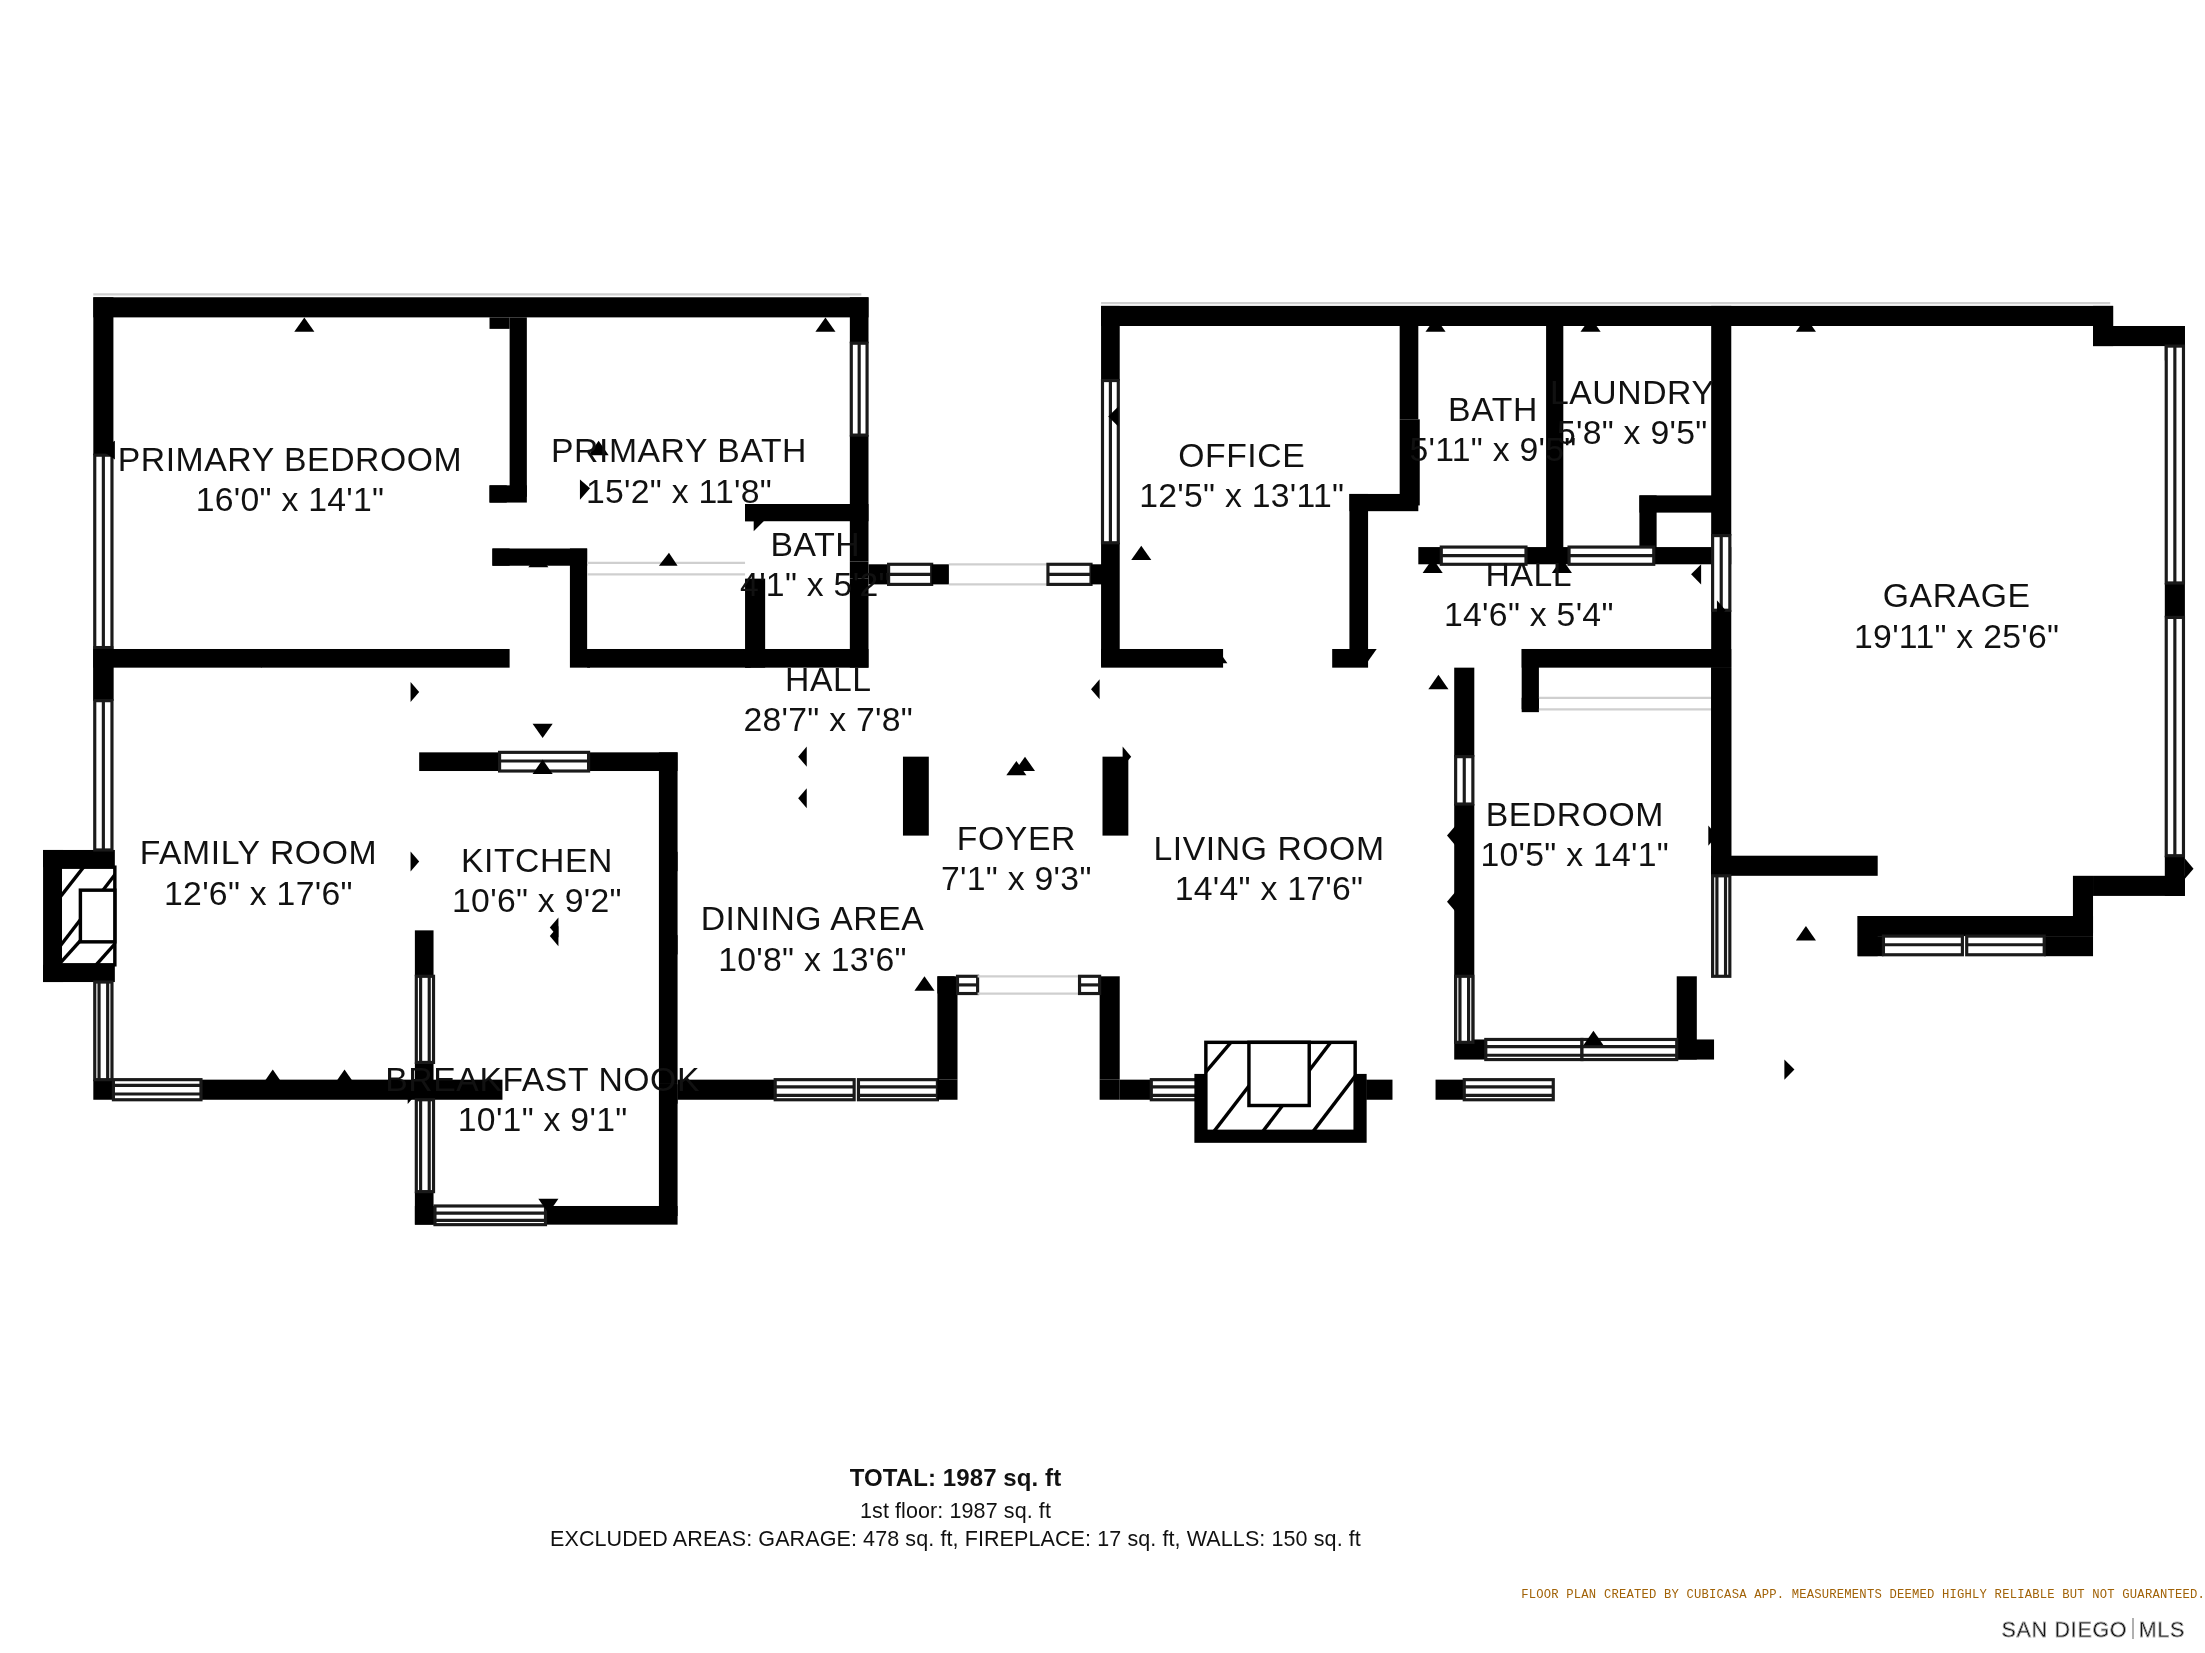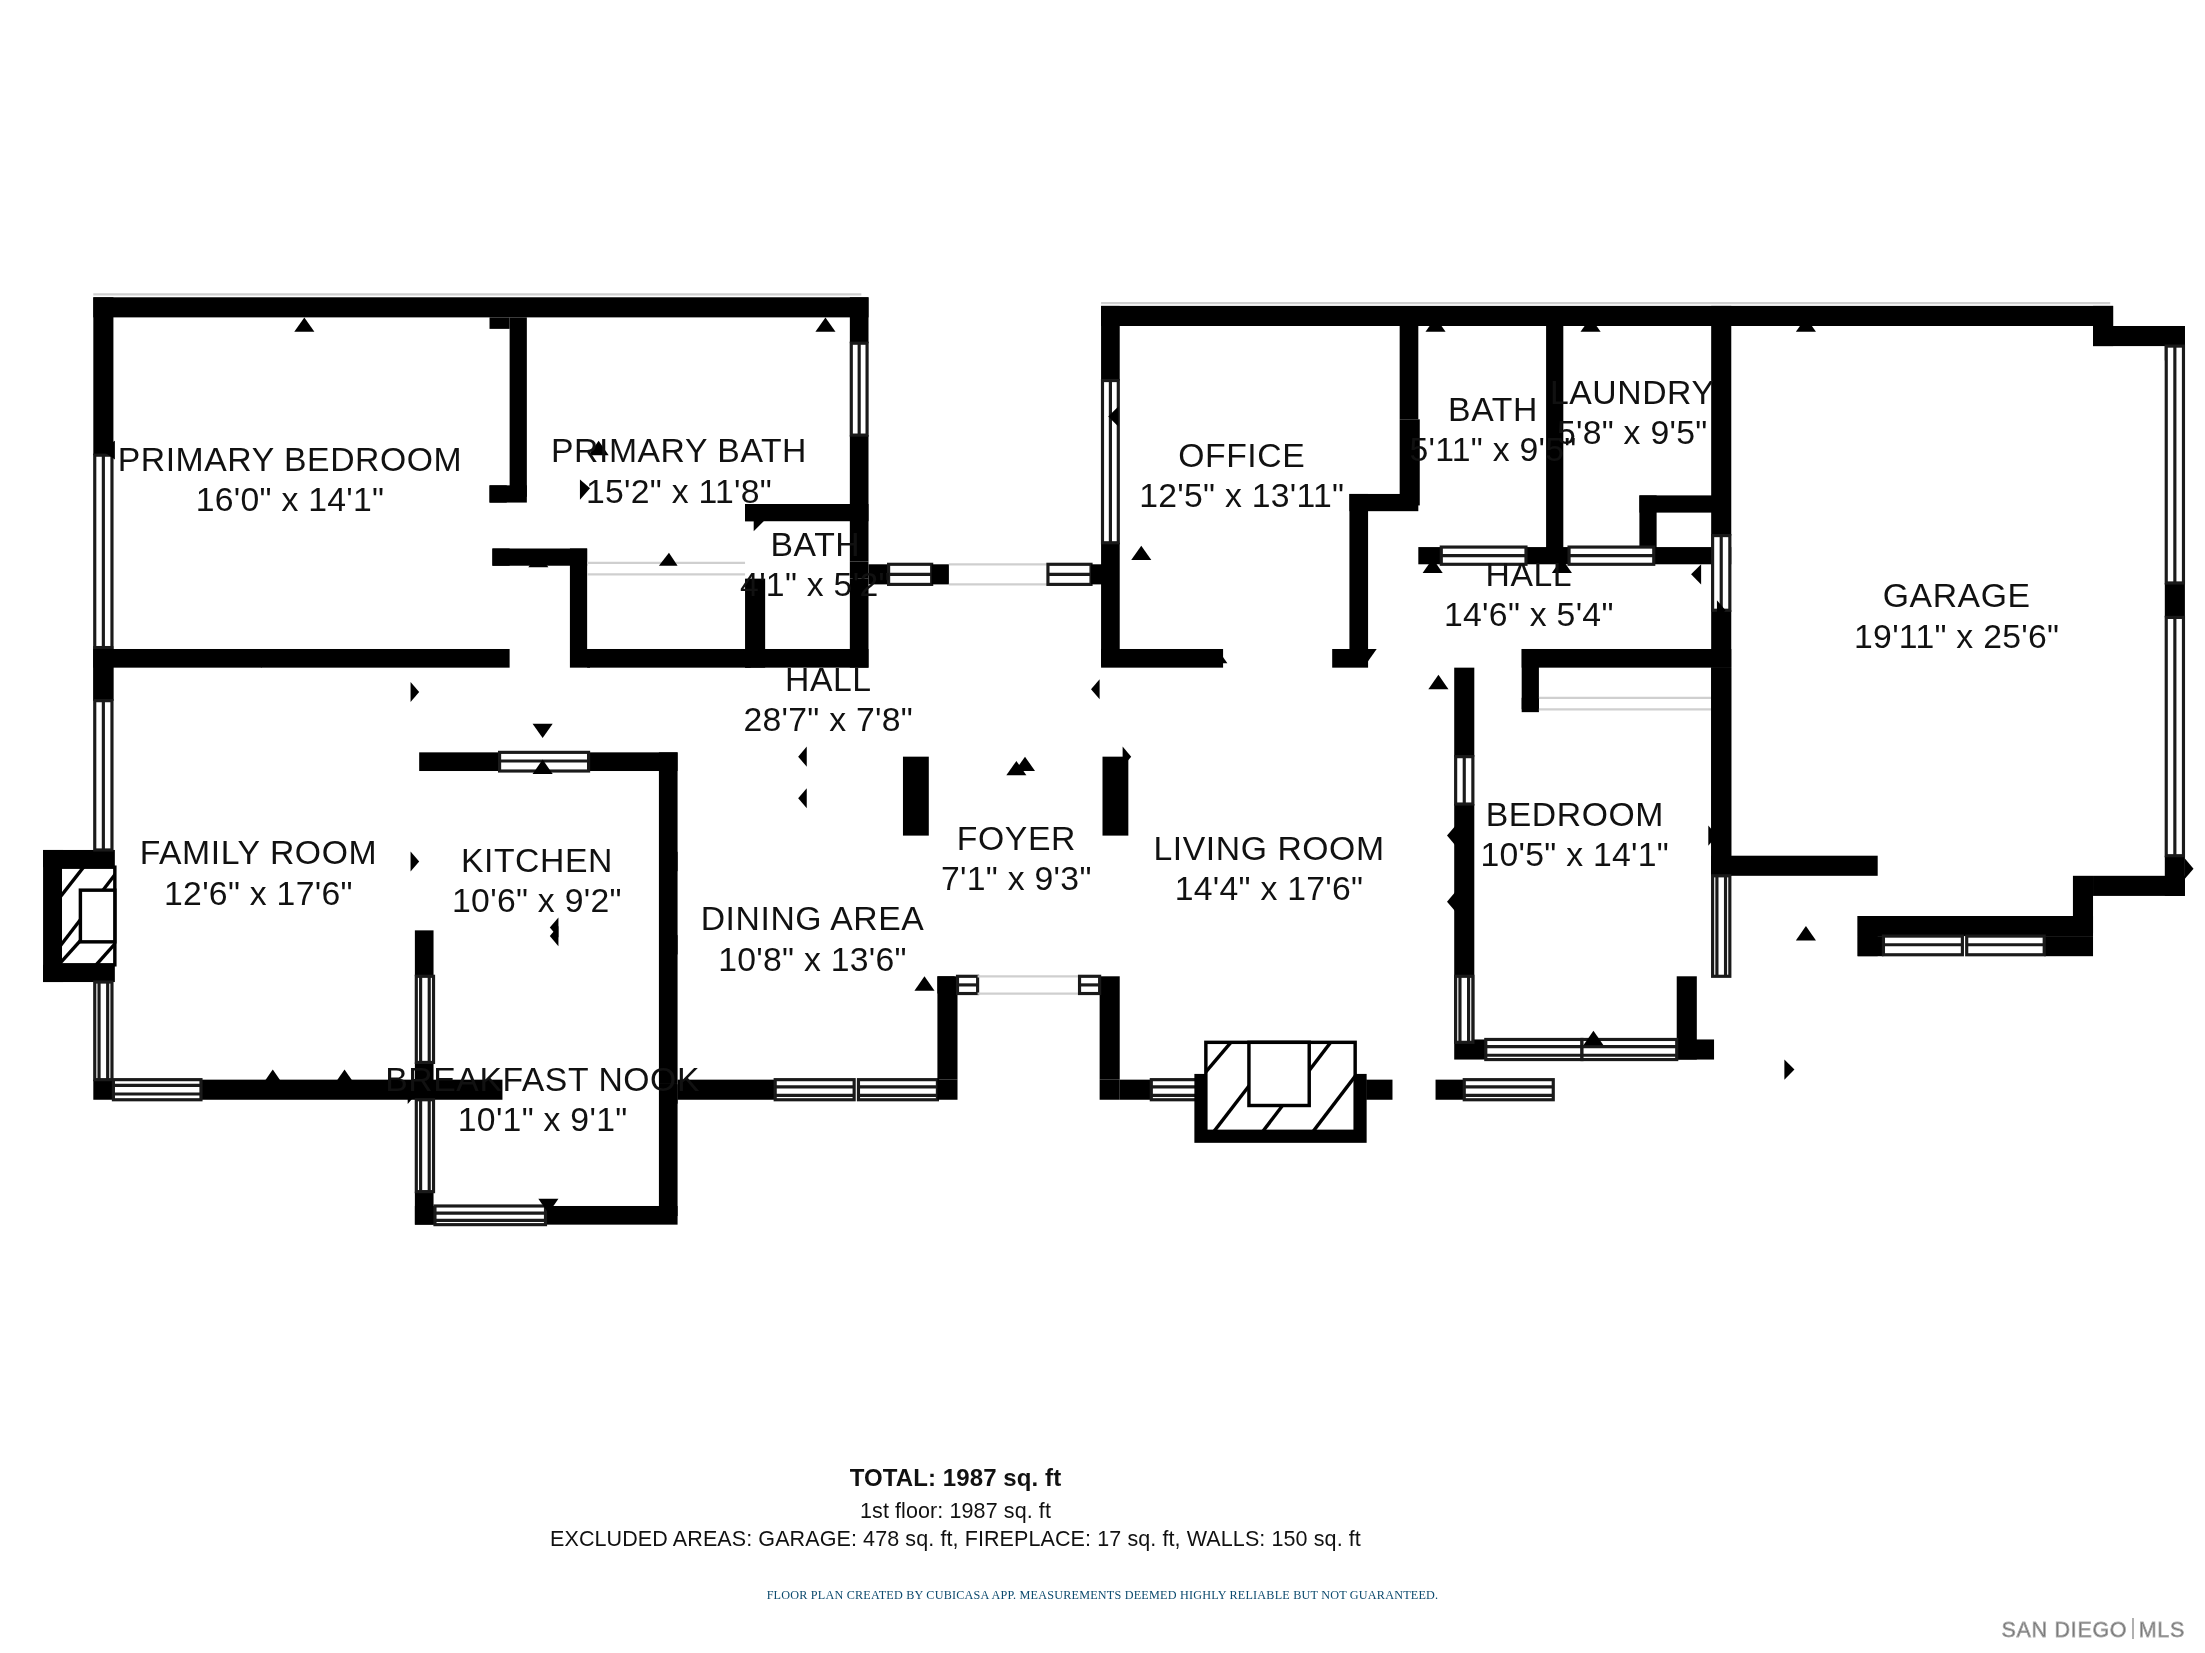--- a/index.html
+++ b/index.html
@@ -73,34 +73,34 @@
   }
   #summary .excluded {
     font-size: 21.5px;
     letter-spacing: 0.1px;
   }
   #disclaimer {
     position: absolute;
     left: 0;
     top: 1588px;
     width: 2205px;
-    text-align: center;
-    font-family: Liberation Serif, serif;
+    text-align: right;
+    font-family: Liberation Mono, monospace;
     font-size: 12.2px;
-    color: #0c4a6e;
+    color: #a16207;
     letter-spacing: 0.2px;
   }
   #mls-logo {
     position: absolute;
     right: 20px;
     bottom: 11.5px;
     font-family: "Liberation Sans", sans-serif;
     font-size: 21.5px;
     letter-spacing: 0.7px;
-    color: #737373;
+    color: #000000;
     -webkit-text-stroke: 0.8px #b0b0b0;
     text-shadow: 0 0 0 #b0b0b0;
     display: flex;
     gap: 5px;
   }
   #mls-logo .divider {
     display: inline-block;
     width: 1.4px;
     height: 21.5px;
     background: #b0b0b0;

